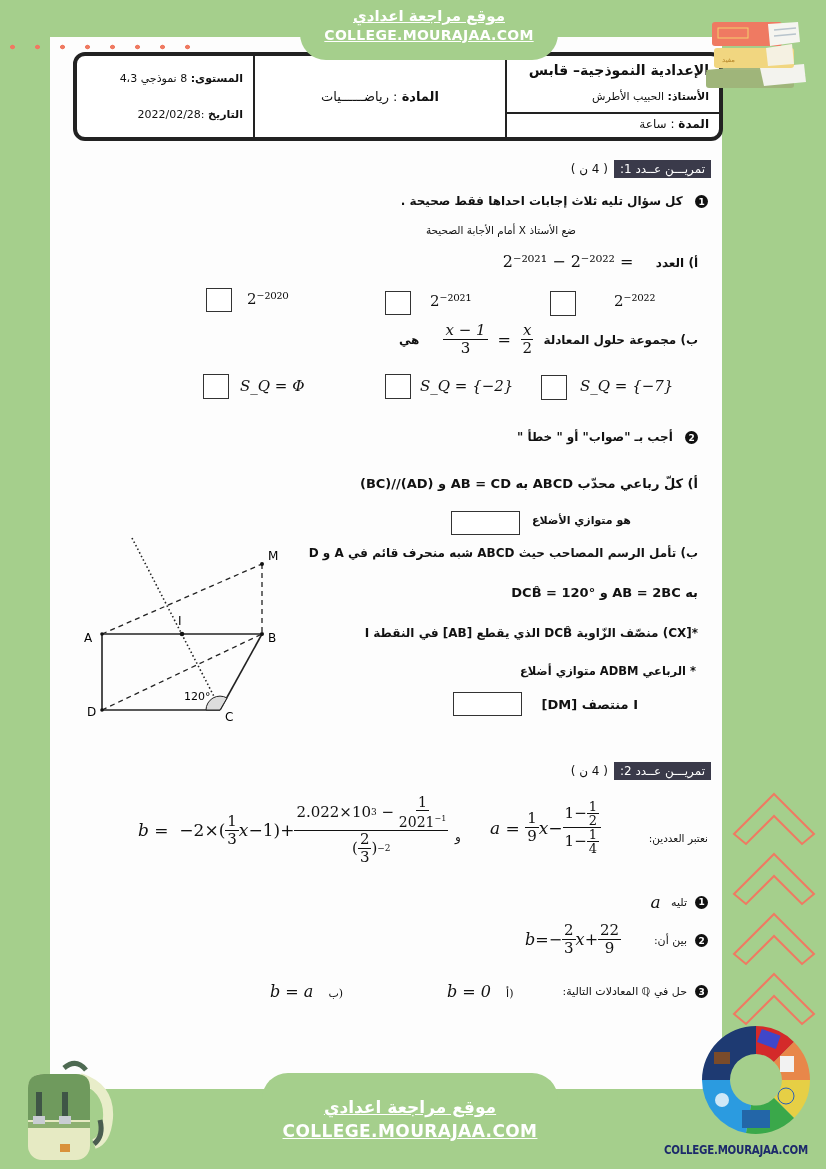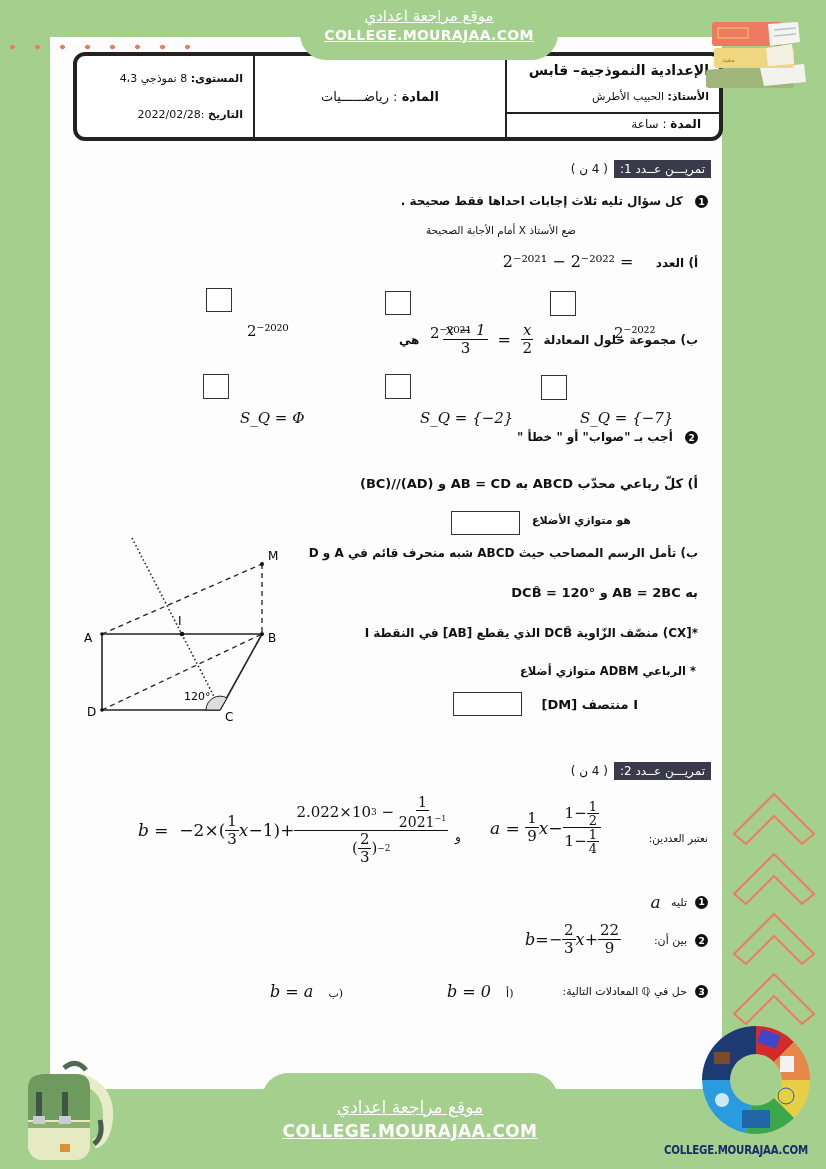--- a/index.html
+++ b/index.html
@@ -18,21 +18,21 @@
   }
   
   .banner-top {
     position: absolute; left: 300px; top: 0; width: 258px; height: 60px;
     background: #a5cf8c;
     border-radius: 0 0 26px 26px;
     text-align: center; color: #fff; z-index: 5;
     padding-top: 6px;
   }
   .banner-top .ar, .banner-bottom .ar {
-    font-family: "DejaVu Sans", sans-serif; font-weight: normal;
+    font-family: "DejaVu Sans", sans-serif; font-weight: bold;
     text-decoration: underline; direction: rtl;
   }
   .banner-top .ar { font-size: 15px; line-height: 20px; }
   .banner-top .en { font-size: 14px; font-weight: bold; text-decoration: underline; line-height: 18px; letter-spacing: 0.3px; }
   .banner-bottom {
     position: absolute; left: 262px; top: 1073px; width: 296px; height: 96px;
     background: #a5cf8c; border-radius: 26px 26px 0 0; z-index: 5;
     text-align: center; color: #fff; padding-top: 22px;
   }
   .banner-bottom .ar { font-size: 17px; line-height: 24px; }
@@ -49,40 +49,40 @@
     display: flex; direction: rtl;
   }
   .hdr-right { width: 214px; border-left: 2px solid #222; position: relative; }
   .hdr-left { flex: 1; display: flex; flex-direction: column; }
   .hdr-left-top { height: 30px; border-bottom: 2px solid #222; text-align: center; font-size: 13px; font-weight: bold; line-height: 30px; text-decoration: underline; }
   .hdr-left-bottom { flex: 1; display: flex; direction: rtl; }
   .hdr-subject { flex: 1; border-left: 2px solid #222; display: flex; align-items: center; justify-content: center; font-size: 13px; }
   .hdr-meta { width: 176px; font-size: 11px; padding: 4px 10px; display: flex; flex-direction: column; justify-content: space-around; }
   .hdr-school { font-size: 14px; font-weight: bold; padding: 6px 10px 2px; }
   .hdr-prof { font-size: 11px; padding: 4px 10px; border-bottom: 2px solid #222; height: 34px; display: flex; align-items: center; }
-  .hdr-time { font-size: 12px; padding: 3px 18px; }
+  .hdr-time { font-size: 12px; padding: 3px 10px; }
   .lbl { font-weight: bold; }
   .rtl { direction: rtl; }
   .math { font-family: "DejaVu Serif", serif; font-style: italic; }
   .mathn { font-family: "DejaVu Serif", serif; }
   .abs { position: absolute; }
   .ex-head {
     position: absolute; display: flex; direction: rtl; align-items: center; font-size: 12px;
   }
   .ex-tag { background: #3a3a4a; color: #fff; padding: 2px 6px; font-size: 12px; }
   .ex-pts { margin-right: 6px; font-size: 12px; }
   .num-badge {
     display: inline-flex; width: 13px; height: 13px; border-radius: 50%;
     background: #111; color: #fff; font-size: 9px; align-items: center; justify-content: center;
     font-weight: bold; margin-left: 8px; vertical-align: middle;
   }
   .ar-text { direction: rtl; font-size: 12px; font-weight: bold; }
   .ar-small { direction: rtl; font-size: 10.5px; }
   .box { position: absolute; border: 1.5px solid #333; background: #fff; }
-  .opt { position: absolute; font-family: "DejaVu Serif", serif; font-size: 15px; margin-top: 32px; }
+  .opt { position: absolute; font-family: "DejaVu Serif", serif; font-size: 15px; }
   .frac { display: inline-flex; flex-direction: column; align-items: center; vertical-align: middle; font-family: "DejaVu Serif", serif; font-size: 15px; line-height: 17px; }
   .frac .n { border-bottom: 1px solid #111; padding: 0 2px; }
   .logo-text { position: absolute; left: 664px; top: 1142px; font-family: "DejaVu Sans", sans-serif; font-weight: bold; font-size: 12.5px; color: #1d2a6b; letter-spacing: -0.3px; transform: scaleX(0.82); transform-origin: left; }
 </style>
 </head>
 <body>
 
 <div class="dots"></div>
 
 <div class="page"></div>

